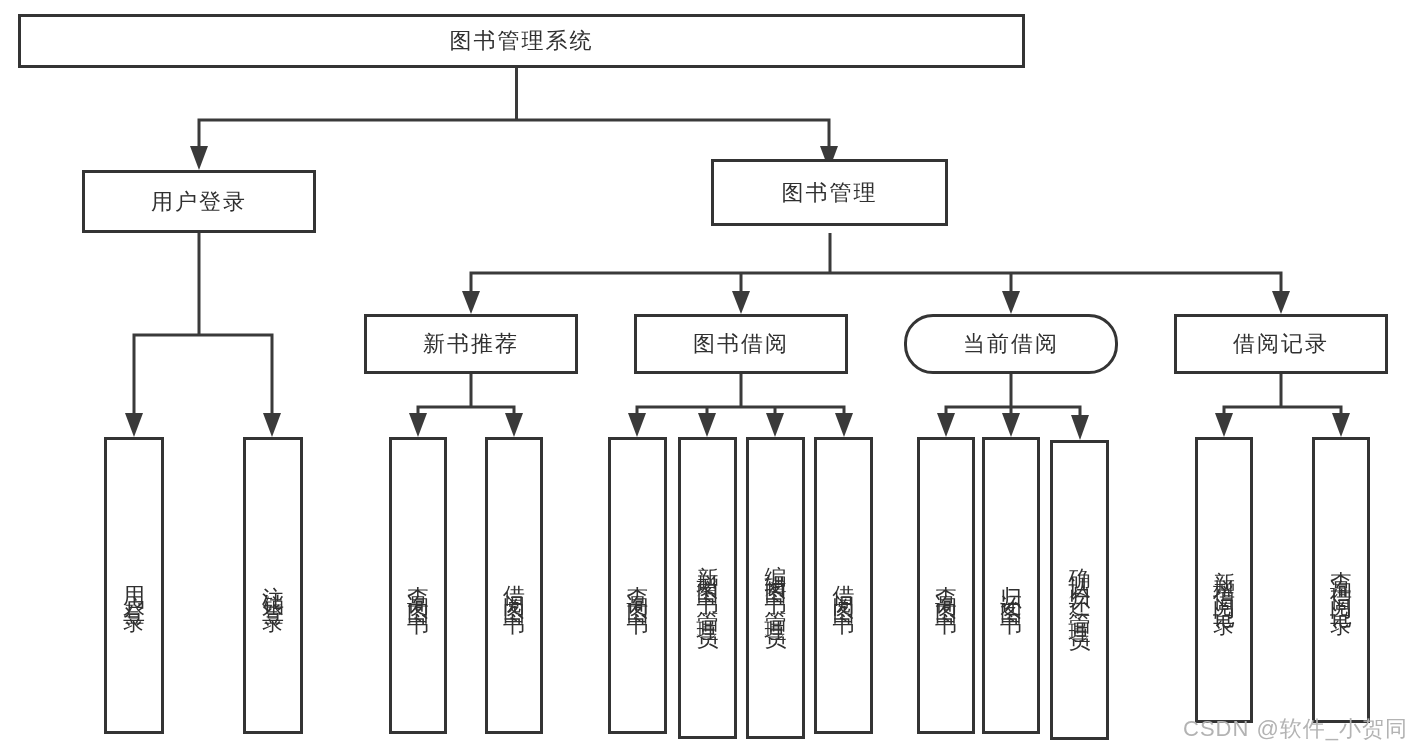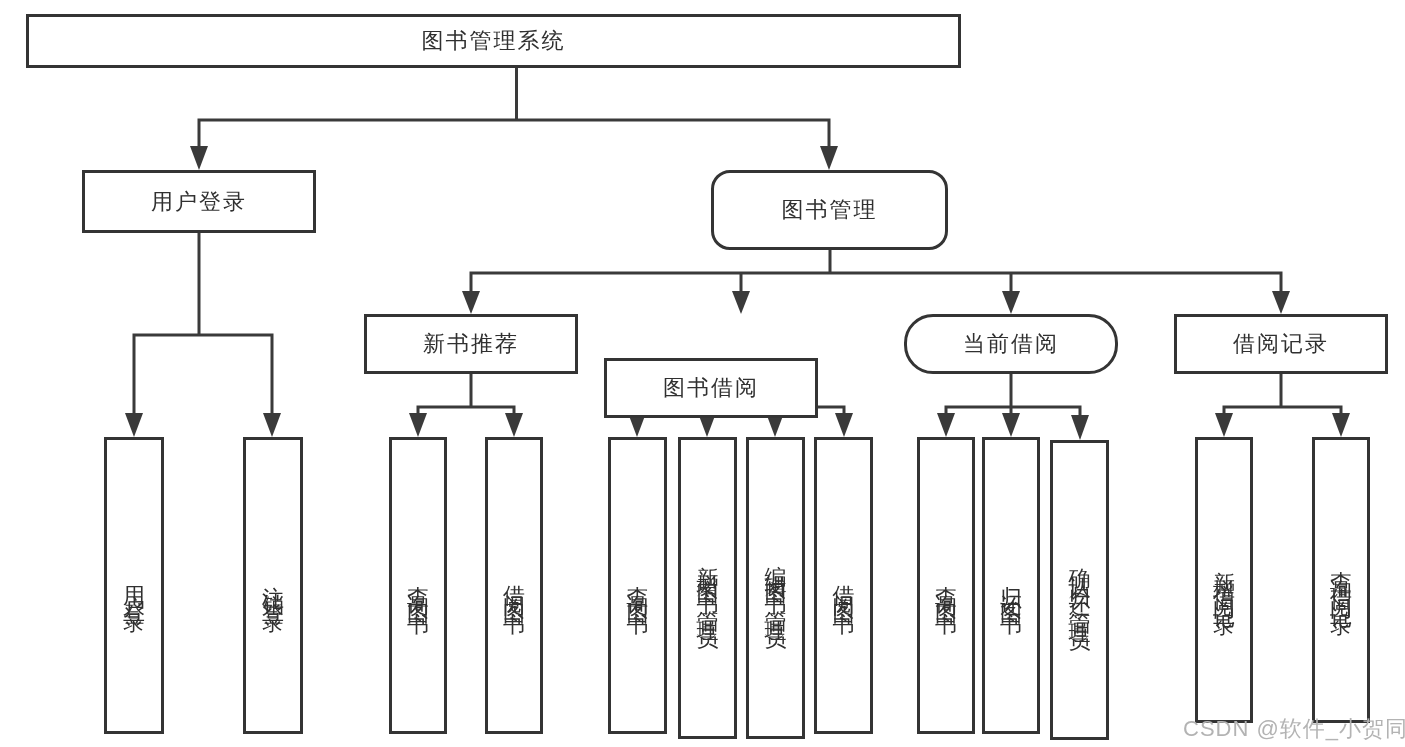--- a/index.html
+++ b/index.html
@@ -99,35 +99,35 @@
       <polygon fill="#3a3a3a" stroke="none" points="1071,415 1089,415 1080,440"></polygon>
     </g>
 
     <g>
       <path d="M1281 374 V407 M1222.5 407 H1342.5 M1224 407 V416 M1341 407 V416"></path>
       <polygon fill="#3a3a3a" stroke="none" points="1215,413 1233,413 1224,437"></polygon>
       <polygon fill="#3a3a3a" stroke="none" points="1332,413 1350,413 1341,437"></polygon>
     </g>
   </svg>
 
-  <div class="node" style="left:26px; top:14px; width:935px; height:54px;">
+  <div class="node" style="left:18px; top:14px; width:1007px; height:54px;">
     <span>图书管理系统</span>
   </div>
 
   <div class="node" style="left:82px; top:170px; width:234px; height:63px;">
     <span>用户登录</span>
   </div>
-  <div class="node" style="left:711px; top:170px; width:237px; height:80px;border-radius:19px;">
+  <div class="node" style="left:711px; top:159px; width:237px; height:67px;">
     <span>图书管理</span>
   </div>
 
   <div class="node" style="left:364px; top:314px; width:214px; height:60px;justify-content:center;">
     <span>新书推荐</span>
   </div>
-  <div class="node" style="left:604px; top:314px; width:214px; height:60px;margin-top:44px;">
+  <div class="node" style="left:634px; top:314px; width:214px; height:60px;">
     <span>图书借阅</span>
   </div>
   <div class="node" style="left:904px; top:314px; width:214px; height:60px;border-radius:29px;">
     <span>当前借阅</span>
   </div>
   <div class="node" style="left:1174px; top:314px; width:214px; height:60px;">
     <span>借阅记录</span>
   </div>
 
   <div class="leaf" style="left:104px; top:437px; width:60px; height:297px;">

